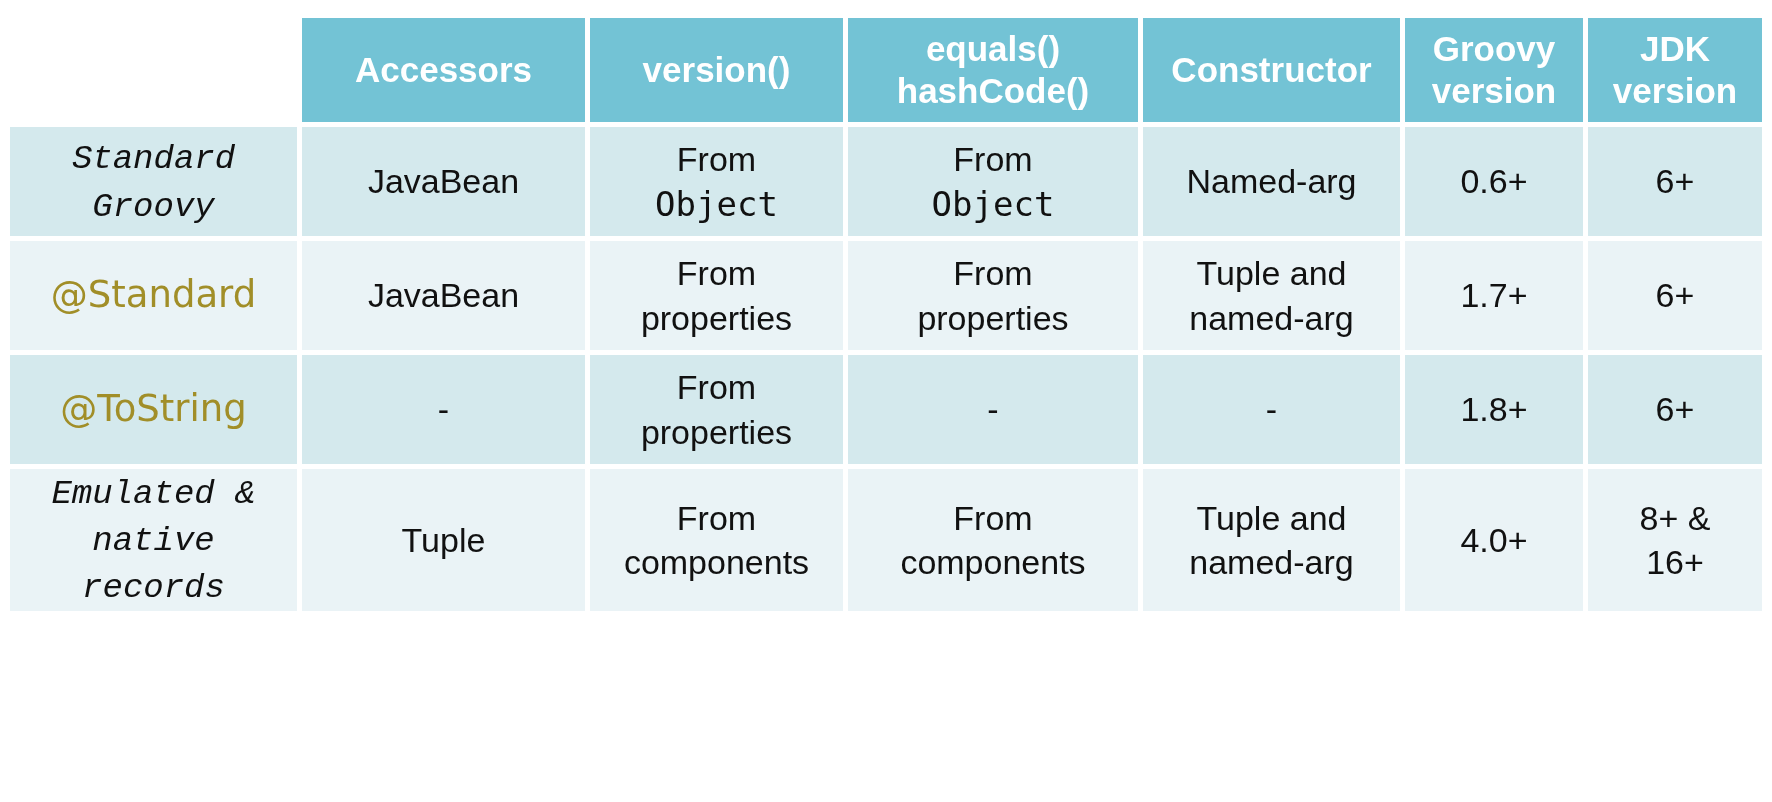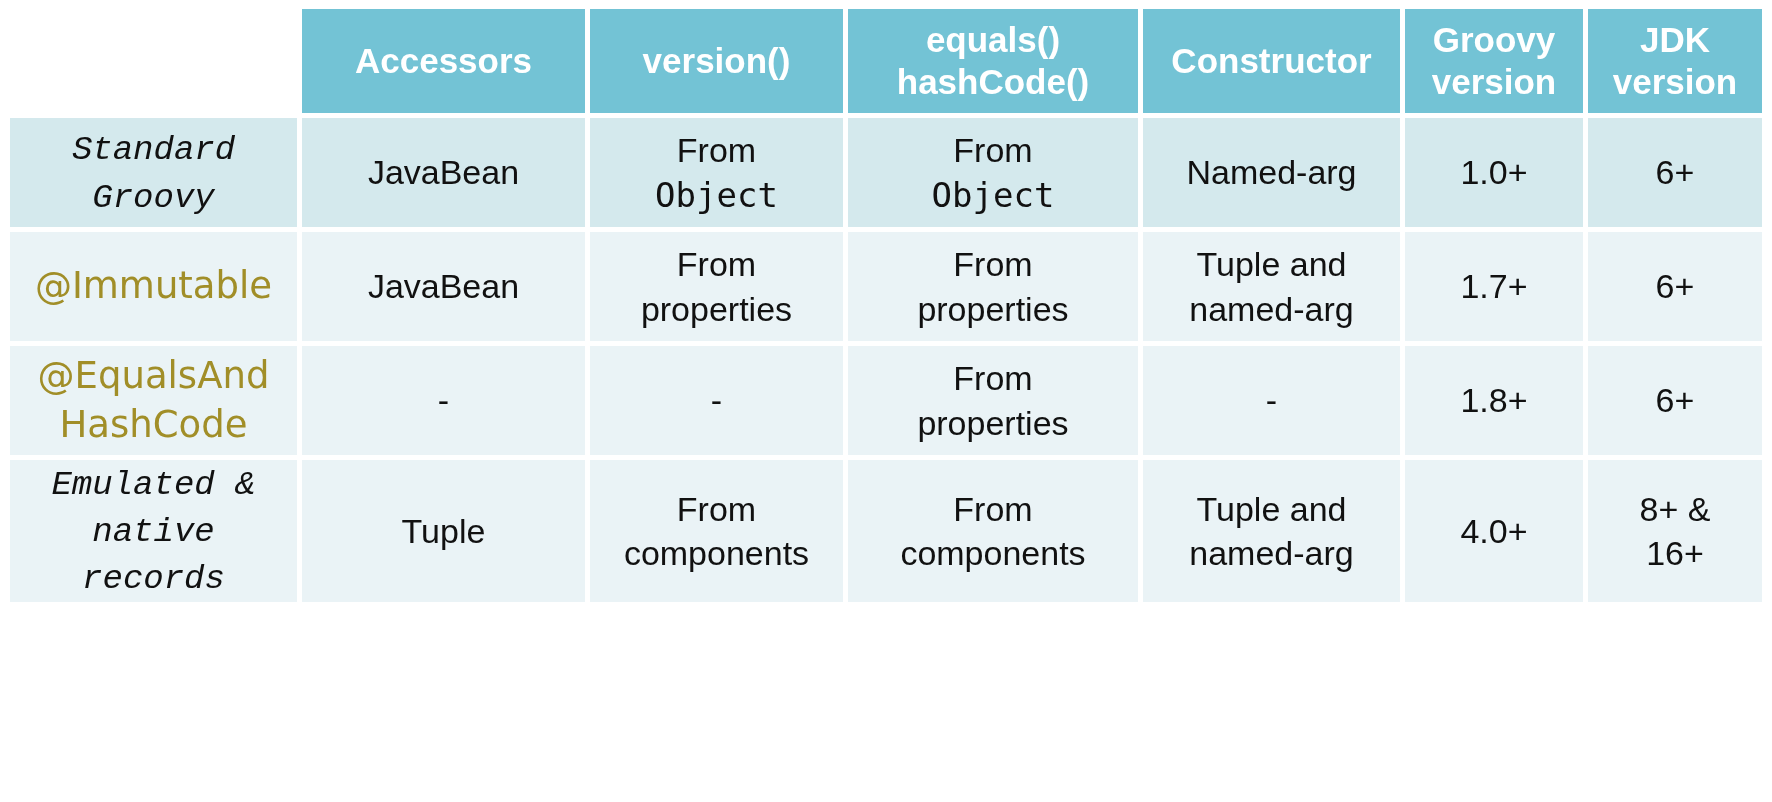--- a/index.html
+++ b/index.html
@@ -9,21 +9,21 @@
     height: 802px;
     background: #ffffff;
     font-family: "Liberation Sans", sans-serif;
     color: #111111;
     overflow: hidden;
   }
   table.features {
     border-collapse: separate;
     border-spacing: 5px;
     table-layout: fixed;
-    margin: 4px auto;
+    margin: 13px auto;
     width: 1762px;
   }
   th, td {
     text-align: center;
     vertical-align: middle;
     padding: 0 4px;
     overflow: hidden;
   }
   thead th {
     height: 104px;
@@ -83,42 +83,41 @@
     </tr>
   </thead>
   <tbody>
     <tr class="odd">
       <th><span class="lbl italic">Standard
 Groovy</span></th>
       <td><span class="t">JavaBean</span></td>
       <td><span class="t">From</span><span class="code">Object</span></td>
       <td><span class="t">From</span><span class="code">Object</span></td>
       <td><span class="t">Named-arg</span></td>
-      <td><span class="t">1.0+</span></td>
+      <td><span class="t">0.6+</span></td>
       <td><span class="t">6+</span></td>
     </tr>
     <tr class="even">
-      <th><span class="lbl annotation">@Immutable</span></th>
+      <th><span class="lbl annotation">@Standard</span></th>
       <td><span class="t">JavaBean</span></td>
       <td><span class="t">From
 properties</span></td>
       <td><span class="t">From
 properties</span></td>
       <td><span class="t">Tuple and
 named-arg</span></td>
       <td><span class="t">1.7+</span></td>
       <td><span class="t">6+</span></td>
     </tr>
-    <tr class="even">
-      <th><span class="lbl annotation">@EqualsAnd
-HashCode</span></th>
-      <td><span class="t">-</span></td>
+    <tr class="odd">
+      <th><span class="lbl annotation">@ToString</span></th>
       <td><span class="t">-</span></td>
       <td><span class="t">From
 properties</span></td>
+      <td><span class="t">-</span></td>
       <td><span class="t">-</span></td>
       <td><span class="t">1.8+</span></td>
       <td><span class="t">6+</span></td>
     </tr>
     <tr class="even">
       <th><span class="lbl italic">Emulated &amp;
 native records</span></th>
       <td><span class="t">Tuple</span></td>
       <td><span class="t">From
 components</span></td>

